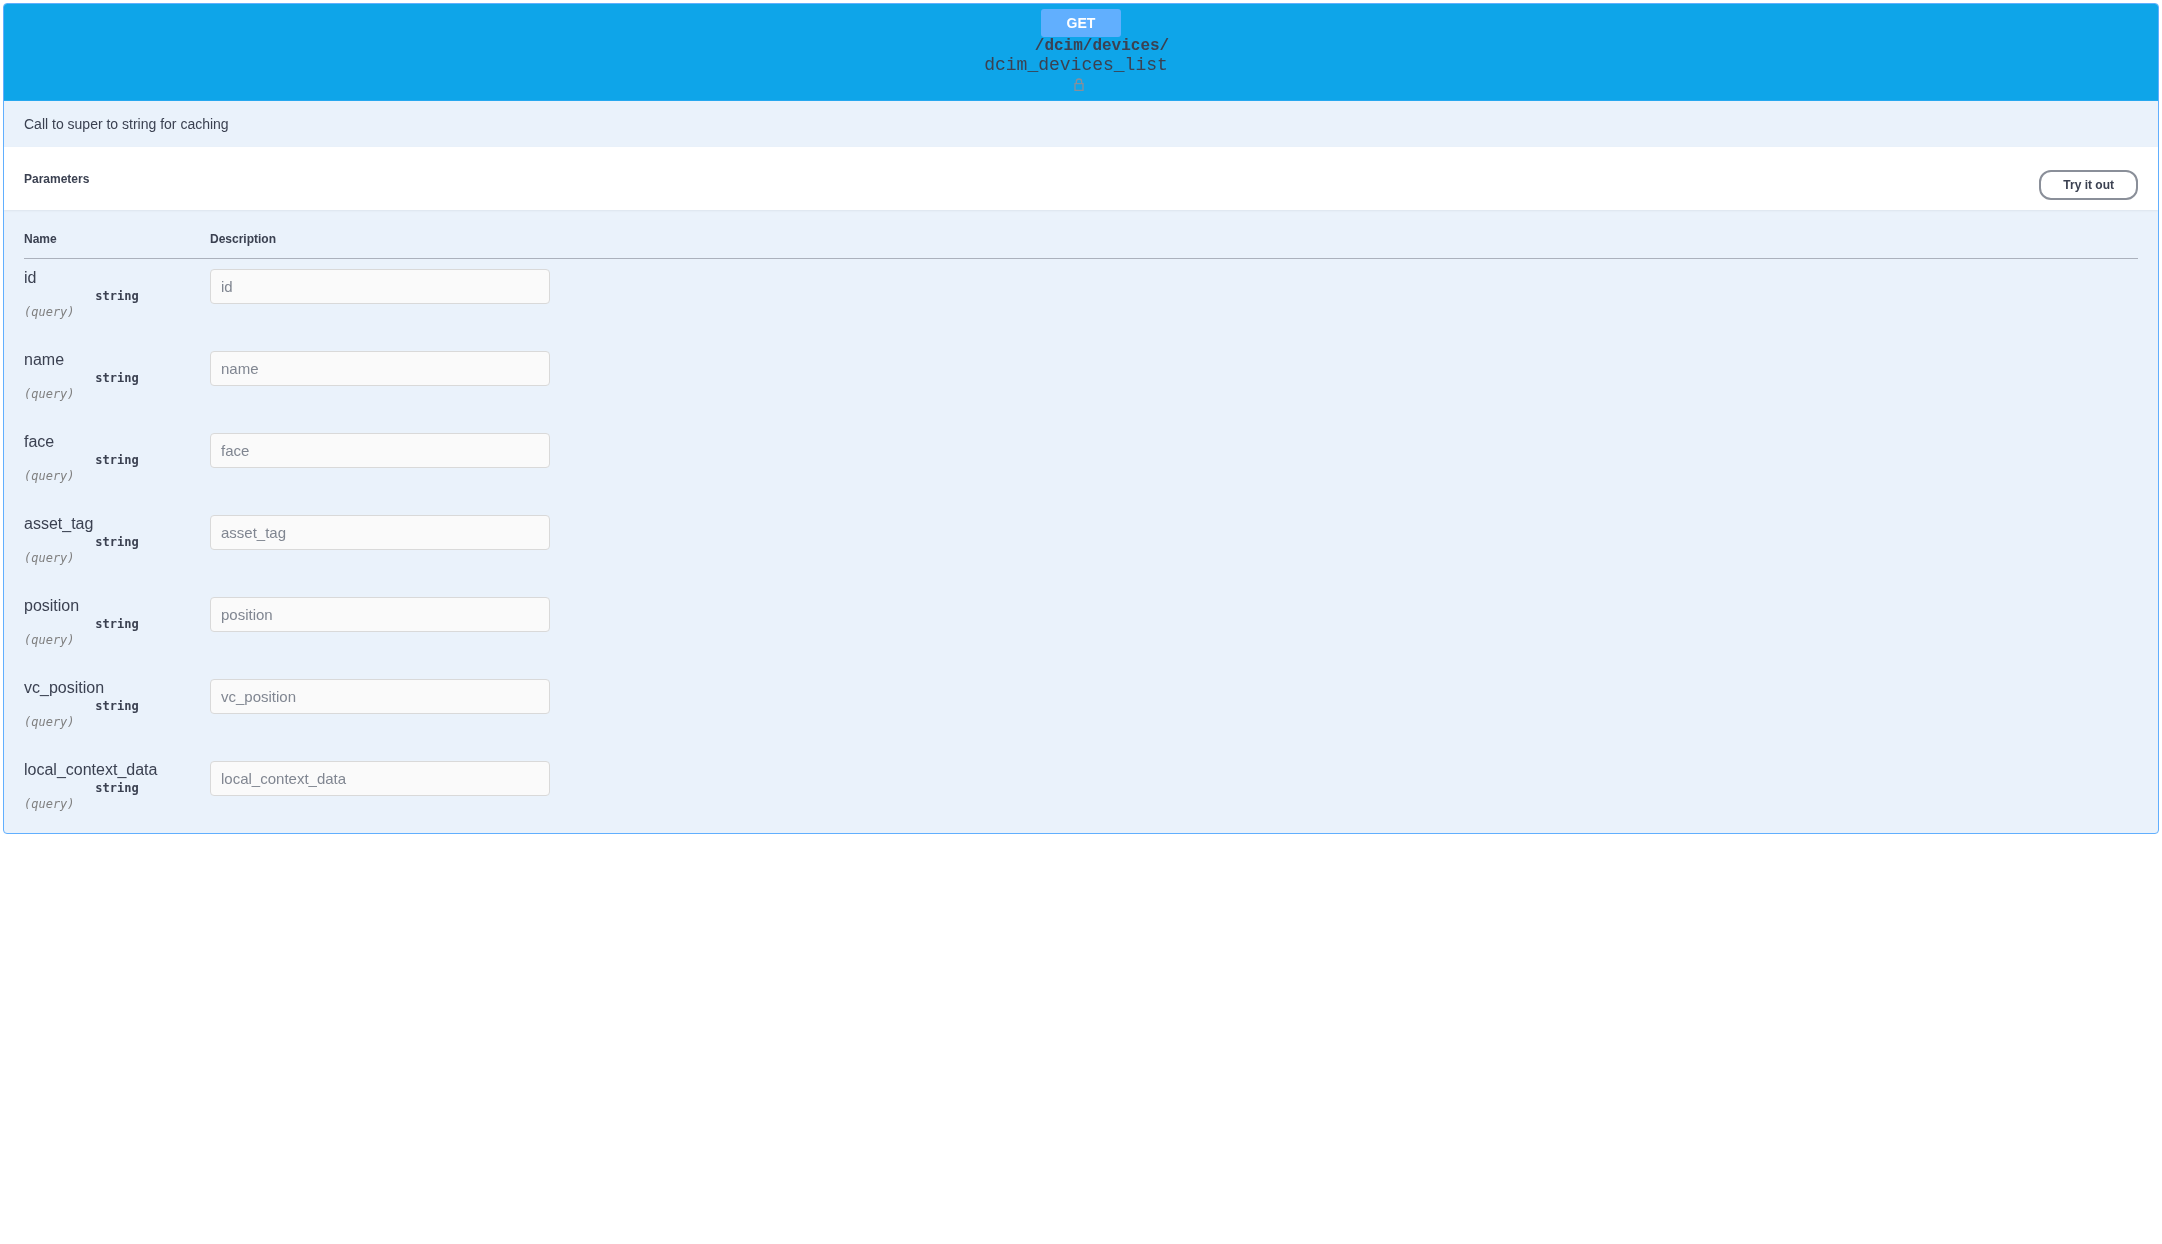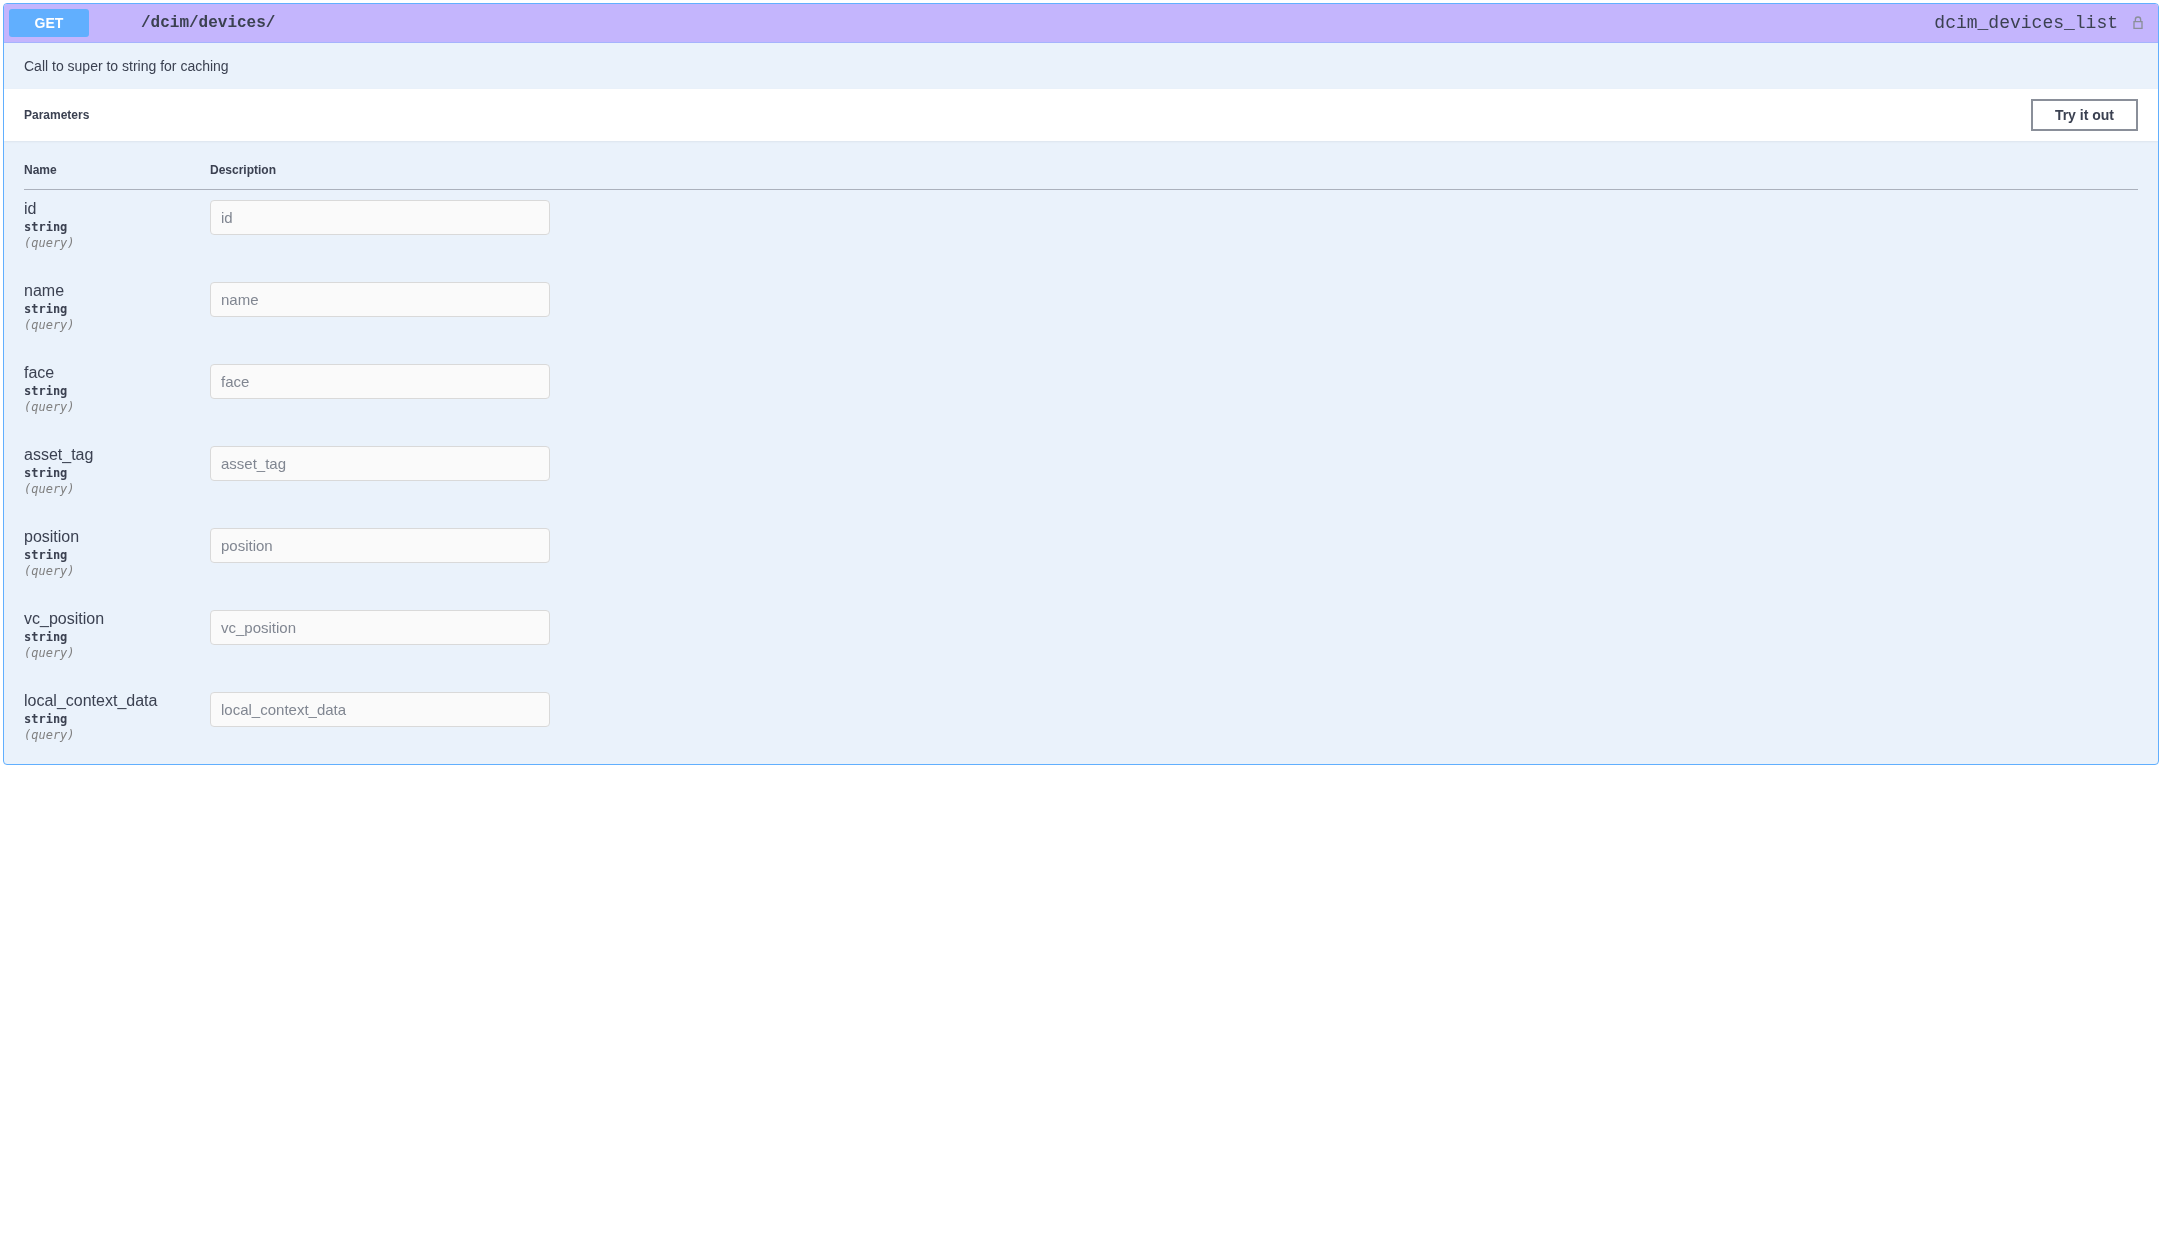--- a/index.html
+++ b/index.html
@@ -13,22 +13,23 @@
   .opblock {
     border: 1px solid #61affe;
     border-radius: 4px;
     background: #eaf2fb;
     overflow: hidden;
   }
   .opblock-summary {
     display: flex;
     align-items: center;
     padding: 5px;
-    background: #c4b5fd;
+    background: #0ea5e9;
     border-bottom: 1px solid rgba(97,175,254,0.3);
+    flex-direction: column;
   }
   .method-badge {
     background: #61affe;
     color: #fff;
     font-weight: 700;
     font-size: 14px;
     padding: 6px 15px;
     border-radius: 3px;
     min-width: 80px;
     text-align: center;
@@ -72,27 +73,28 @@
     box-shadow: 0 1px 2px rgba(0,0,0,.06);
   }
   .params-title {
     font-weight: 700;
     font-size: 12px;
     color: #3b4151;
   }
   .try-btn {
     background: transparent;
     border: 2px solid #8a8f99;
-    border-radius: 0;
+    border-radius: 12px;
     padding: 6px 22px;
     font-weight: 700;
-    font-size: 14px;
+    font-size: 12px;
     color: #3b4151;
     cursor: pointer;
     font-family: inherit;
+    margin-top: 13px;
   }
   table.parameters {
     width: calc(100% - 40px);
     margin: 10px 20px 0 20px;
     border-collapse: collapse;
     table-layout: fixed;
   }
   table.parameters thead th {
     text-align: left;
     font-size: 12px;
@@ -110,20 +112,21 @@
     font-size: 16px;
     color: #3b4151;
     margin-bottom: 2px;
   }
   .param-type {
     font-family: "SFMono-Regular", Consolas, monospace;
     font-weight: 600;
     font-size: 12px;
     color: #3b4151;
     margin-top: 2px;
+    text-align: center;
   }
   .param-in {
     font-family: "SFMono-Regular", Consolas, monospace;
     font-style: italic;
     font-size: 12px;
     color: #808080;
     margin-top: 2px;
   }
   .param-input {
     width: 340px;

